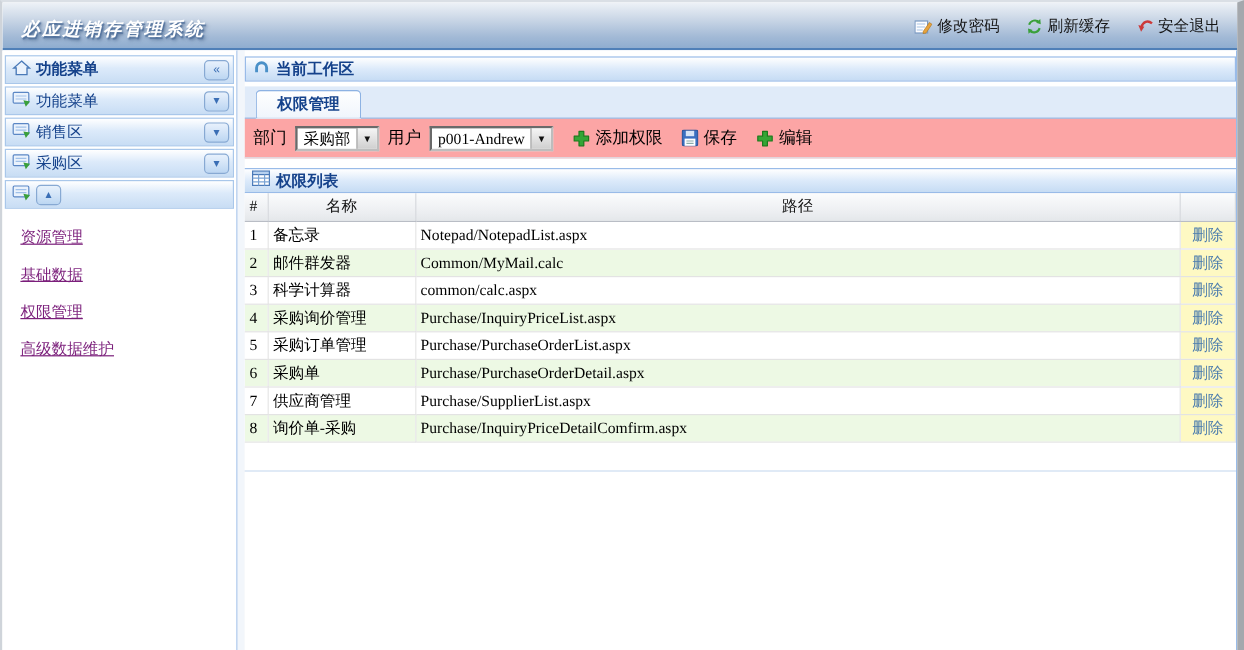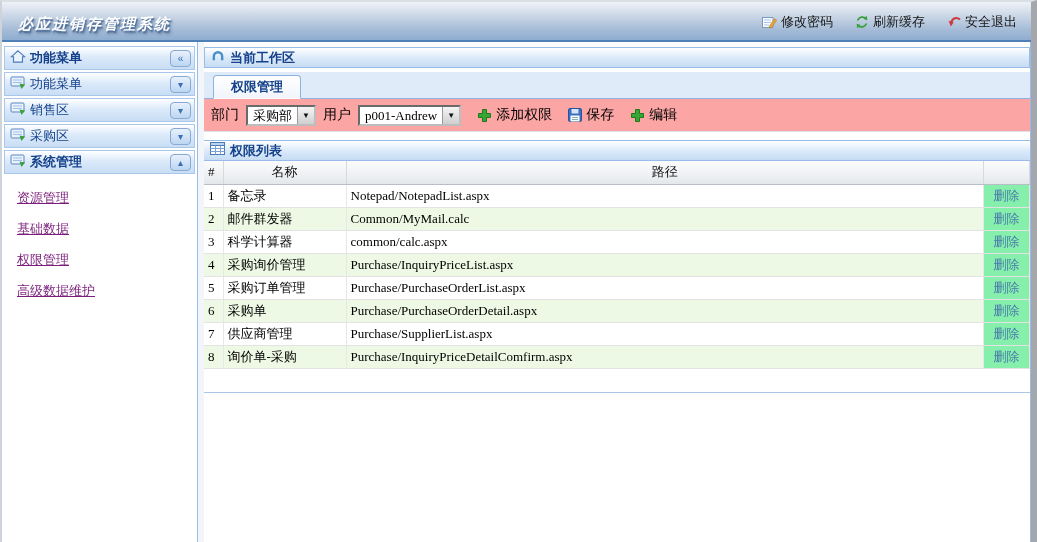--- a/index.html
+++ b/index.html
@@ -70,21 +70,21 @@
   .grid-panel { margin-top:8px; flex:0 0 auto; border-bottom:1px solid #abc6e7; }
   .grid-hdr { border-left:none; border-right:none; }
   table.grid { width:100%; border-collapse:collapse; font-size:13px; table-layout:fixed; }
   table.grid th { height:23px; font-weight:normal; color:#111;
     background:linear-gradient(180deg,#fbfcfd 0%,#eceef1 70%,#e4e7ea 100%);
     border-bottom:1px solid #b9bdc5; border-right:1px solid #d6d9de; text-align:center; }
   table.grid th.c-num { text-align:left; padding-left:4px; }
   table.grid td { height:23px; border-bottom:1px solid #e3e3e3; border-right:1px solid #e7e7e7;
     padding:0 4px; overflow:hidden; white-space:nowrap; color:#000; }
   tr.alt td { background:#edf9e4; }
-  td.c-del, tr.alt td.c-del { background:#86efac; text-align:center;margin-left:32px; }
+  td.c-del, tr.alt td.c-del { background:#fef9c3; text-align:center;margin-left:32px; }
   .del-link { color:#4a7bad; cursor:pointer; }
   .grid-empty { height:23px; background:#fff; }
 
   .main-fill { flex:1; background:#fff; }
 
   
   .app-footer { height:19px; background:#d9e8f7; border-top:1px solid #99bbe8;
     display:flex; justify-content:space-between; align-items:center; padding:0 11px; font-size:13px; }
   .footer-user { color:#1a7790; }
   .footer-user b { color:#136b85; }
@@ -189,21 +189,20 @@
 
       <div class="acc-item bold">
         <span>
           <svg width="16" height="16" viewBox="0 0 16 16">
               <rect x="1" y="3" width="13" height="9" rx="1" fill="#eaf2fc" stroke="#5b87c5"></rect>
               <line x1="3" y1="6" x2="12" y2="6" stroke="#9fc0e8"></line>
               <line x1="3" y1="8.5" x2="12" y2="8.5" stroke="#9fc0e8"></line>
               <path d="M9.5 9.5 L15 10.5 L11.5 15 Z" fill="#3aa03a"></path>
             </svg>
         </span>
-        <span class="lbl">系统管理</span>
         <span class="tool-btn">▴</span>
       </div>
 
       <div class="links-panel">
         <a>资源管理</a>
         <a>基础数据</a>
         <a>权限管理</a>
         <a>高级数据维护</a>
       </div>
     </div>

